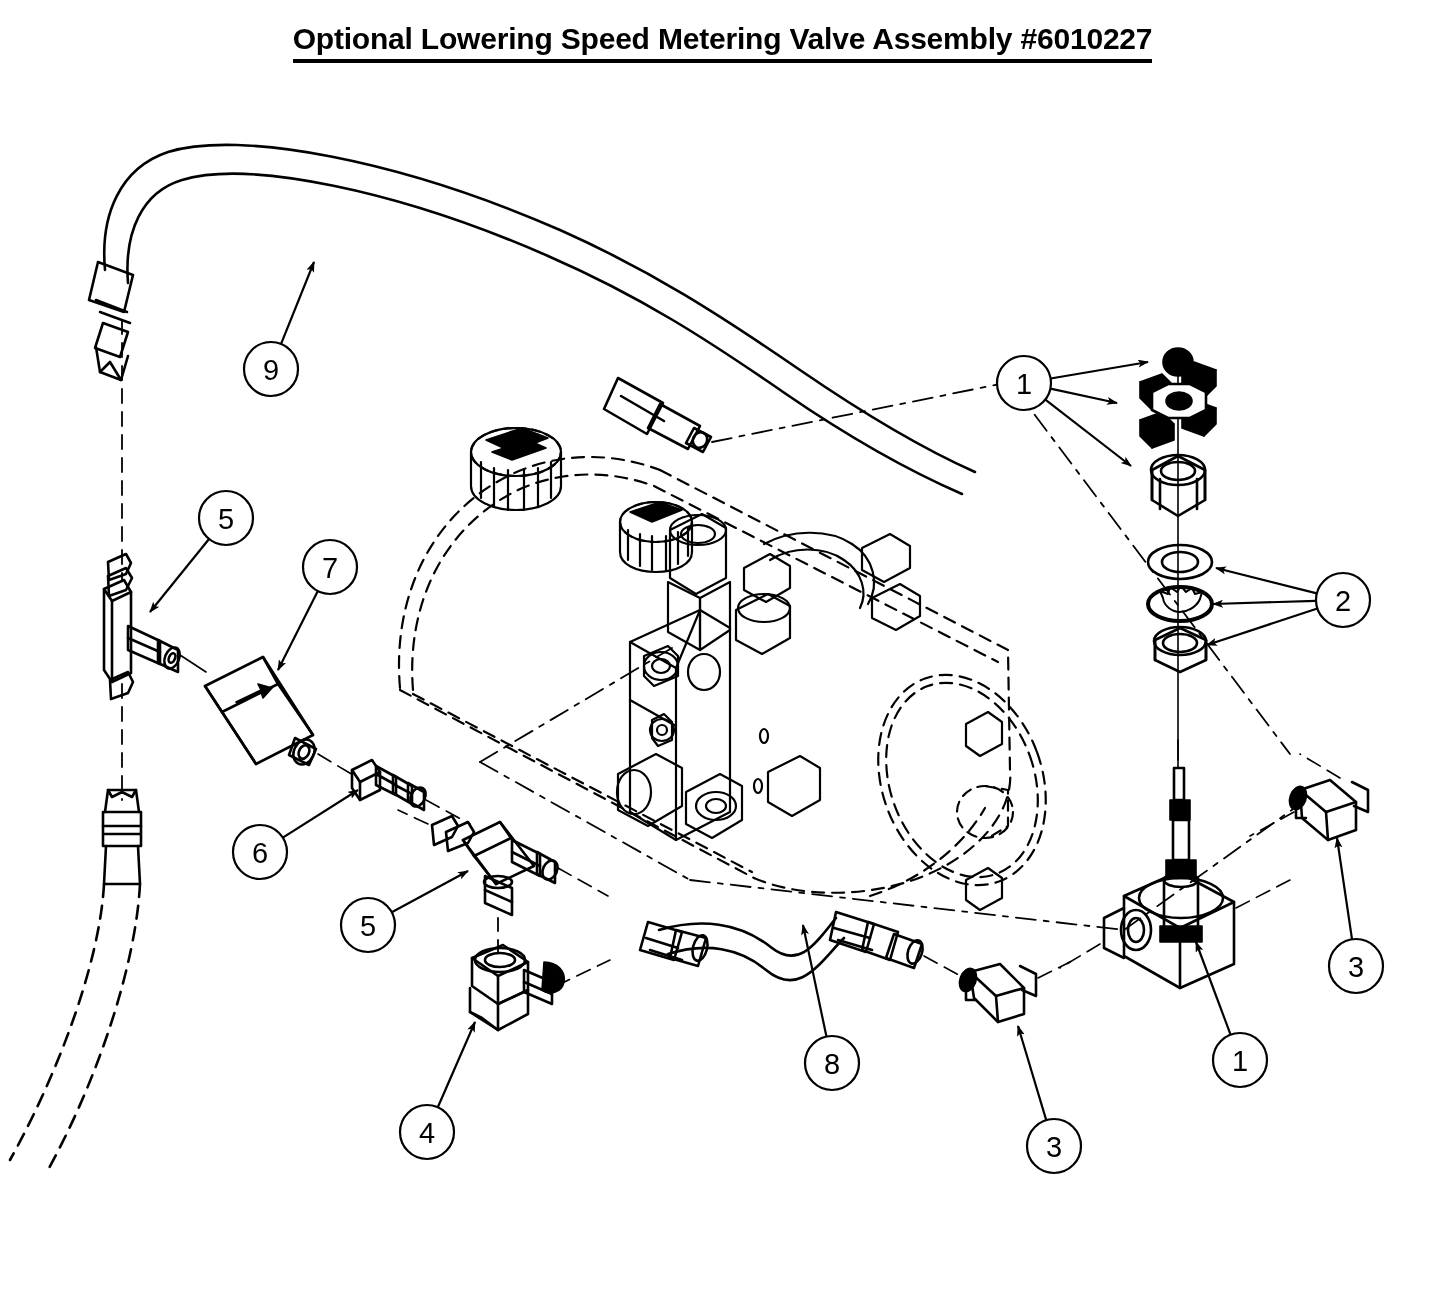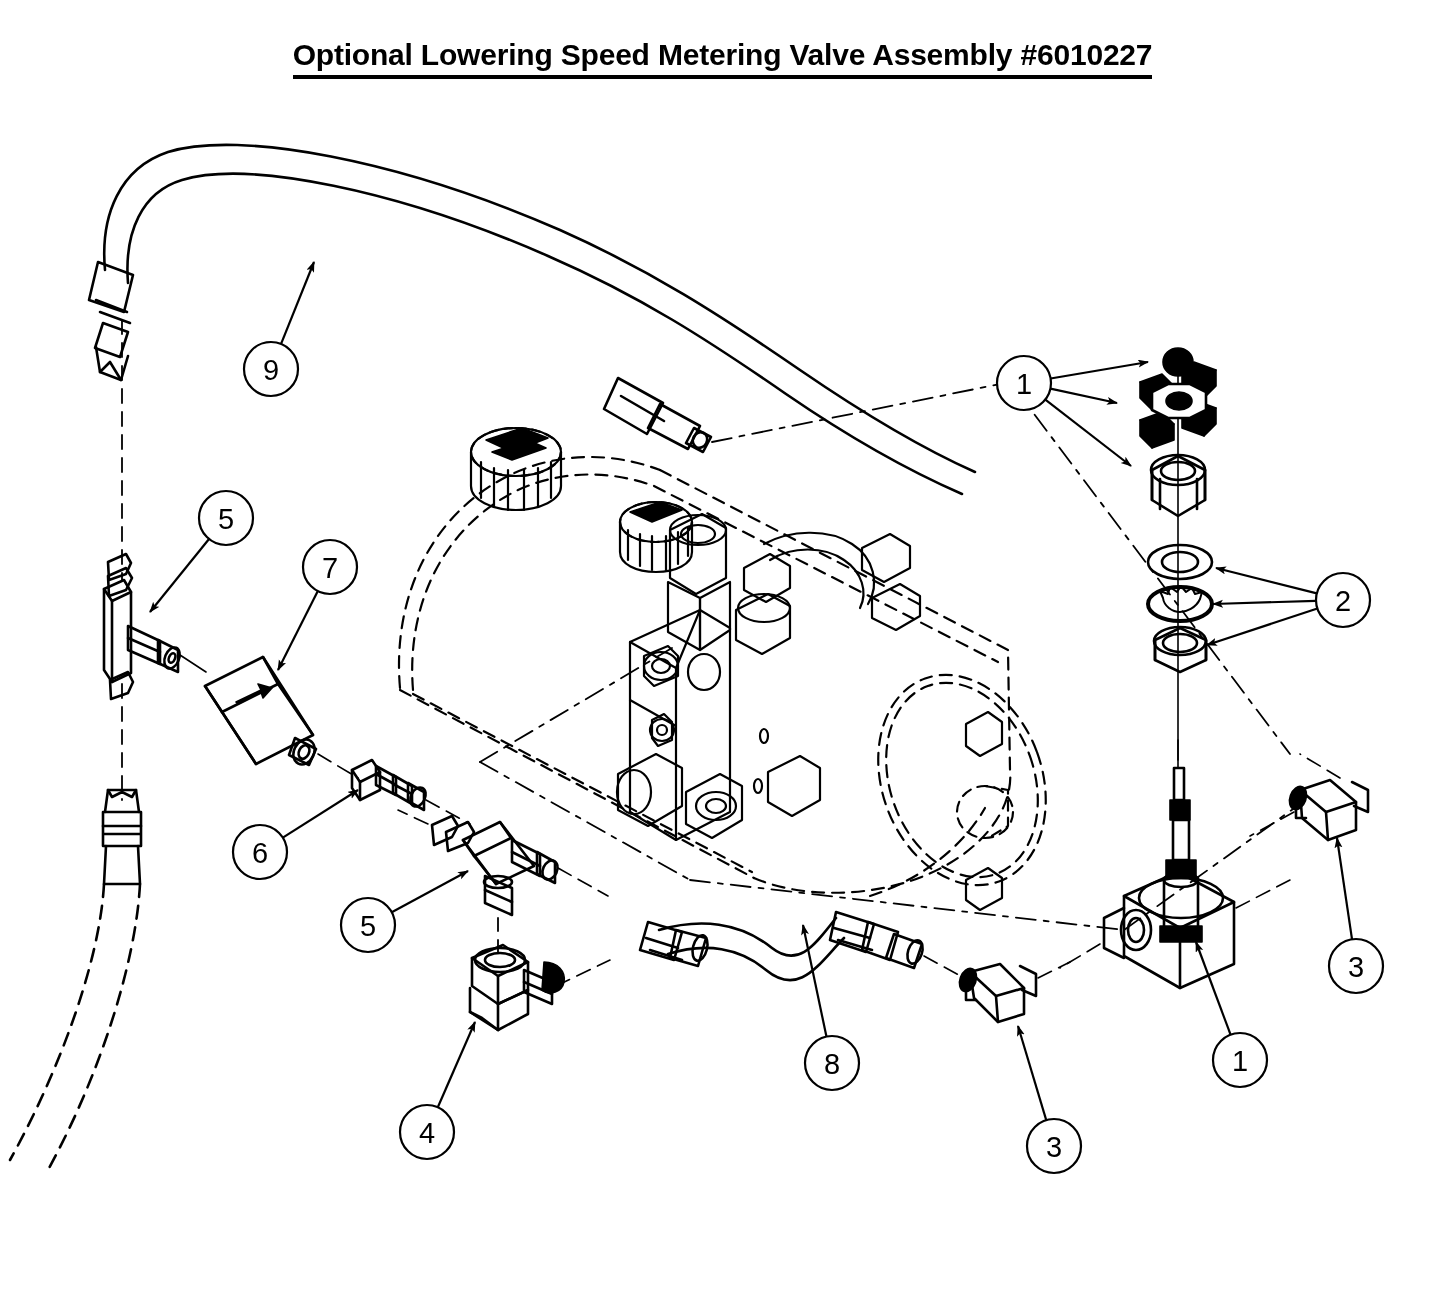--- a/index.html
+++ b/index.html
@@ -20,21 +20,20 @@
     height: 1289px;
     background: #ffffff;
   }
   #title-block {
     position: absolute;
     left: 0;
     top: 22px;
     width: 1445px;
     text-align: center;
     pointer-events: none;
-    margin-top: 16px;
   }
   #diagram-title {
     display: inline-block;
     font-family: "Liberation Sans", sans-serif;
     font-size: 30px;
     font-weight: bold;
     color: #000000;
     letter-spacing: -0.2px;
     border-bottom: 4px solid #000000;
     padding-bottom: 3px;

